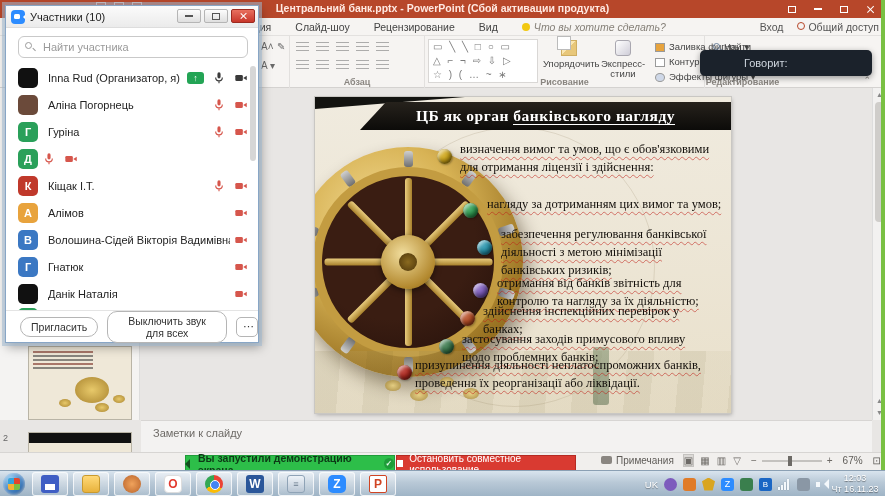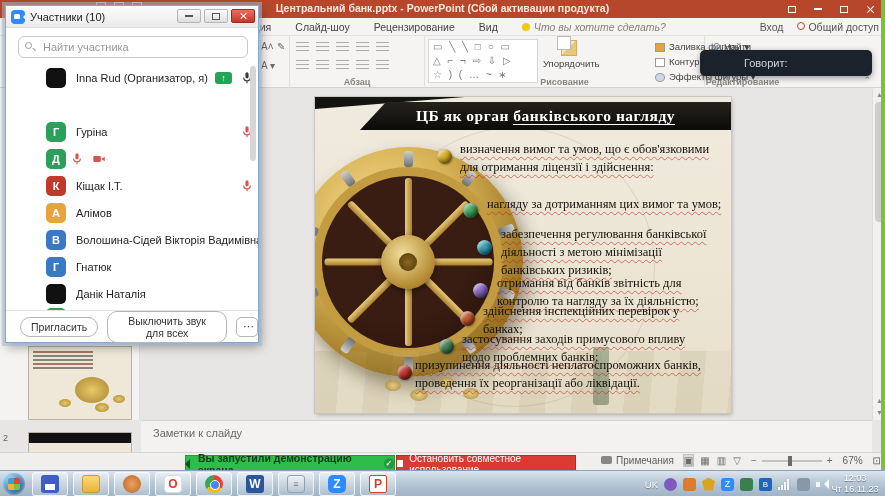--- a/index.html
+++ b/index.html
@@ -193,21 +193,21 @@
   .zbtn{width:24px;height:14px;border:1px solid #b5b5b5;border-radius:2px;background:linear-gradient(#fdfdfd,#dfdfdf);display:flex;align-items:center;justify-content:center;}
   .zbtn.close{background:linear-gradient(#e8705f,#c8362a);border-color:#9c2a20;}
   .zbtn .ic-min{background:#555;} .zbtn .ic-max{border-color:#555;}
   .zbtn.close .ic-x::before,.zbtn.close .ic-x::after{background:#fff;height:8px;}
   .zsearch{position:absolute;left:12px;top:30px;width:230px;height:22px;border:1px solid #c9c9c9;border-radius:6px;background:#fff;
      font-size:11px;color:#333;padding:0 6px 0 24px;outline:none;font-family:"Liberation Sans",sans-serif;}
   .zsearch::placeholder{color:#9a9a9a;}
   .srch-ic{position:absolute;left:19px;top:36px;width:7px;height:7px;border:1.4px solid #9a9a9a;border-radius:50%;}
   .srch-ic::after{content:"";position:absolute;left:6px;top:6px;width:4px;height:1.4px;background:#9a9a9a;transform:rotate(45deg);}
   .plist{position:absolute;left:0;top:58px;width:254px;height:250px;overflow:hidden;}
-  .prow{position:absolute;left:12px;width:230px;height:24px;display:flex;align-items:center;margin-left:28px;}
+  .prow{position:absolute;left:12px;width:230px;height:24px;display:flex;align-items:center;}
   .pav{width:20px;height:20px;border-radius:5px;color:#fff;font-size:11px;font-weight:bold;display:flex;align-items:center;justify-content:center;flex:none;}
   .pname{margin-left:10px;font-size:11px;color:#232323;white-space:nowrap;overflow:hidden;flex:1;}
   .pics{display:flex;gap:8px;align-items:center;flex:none;margin-left:4px;}
   .sharebadge{width:17px;height:12px;border-radius:3px;background:#23a455;color:#fff;font-size:9px;line-height:12px;text-align:center;}
   .pi{width:14px;height:14px;color:#3a3a3a;}
   .off{position:relative;color:#d6564c;}
   .off::after{content:"";position:absolute;left:-2px;top:6px;width:18px;height:1.6px;background:#d6564c;transform:rotate(-45deg);}
   .zw-footer{position:absolute;left:0;bottom:0;width:100%;height:32px;border-top:1px solid #e4e4e4;display:flex;align-items:center;gap:9px;padding-left:14px;background:#fff;}
   .zfbtn{border:1px solid #b5b5b5;border-radius:10px;background:#fff;font-size:10.5px;color:#333;padding:3px 10px;font-family:"Liberation Sans",sans-serif;}
   .zmore{width:22px;height:20px;border:1px solid #b5b5b5;border-radius:5px;background:#fff;font-size:11px;color:#333;}
@@ -297,20 +297,24 @@
     </div>
     <div class="rgroup g-draw">
       <div class="shapebox">
         <div class="shaperow1"></div>
         <div class="shaperow2"></div>
         <div class="shaperow3"></div>
       </div>
       <div class="bigbtn" style="left:118px">
         <div class="bicon ic-arrange"></div>
         <span>Упорядочить</span>
+      </div>
+      <div class="bigbtn" style="left:172px">
+        <div class="bicon ic-styles"></div>
+        <span>Экспресс-стили</span>
       </div>
       <div class="smallcol">
         <div><span class="sic fill"></span><span>Заливка фигуры</span> ▾</div>
         <div><span class="sic outline"></span><span>Контур фигуры</span> ▾</div>
         <div><span class="sic effects"></span><span>Эффекты фигуры</span> ▾</div>
       </div>
       <div class="glabel">Рисование</div>
     </div>
     <div class="rgroup g-edit">
       <div class="erow" style="top:5px"><span class="mag"></span><span>Найти</span></div>
@@ -528,20 +532,32 @@
         <span class="pics">
           <span class="sharebadge">↑</span>
           <svg class="pi">
               <use href="#i-mic"></use>
             </svg>
           <svg class="pi">
               <use href="#i-cam"></use>
             </svg>
         </span>
       </div>
+      <div class="prow" style="top:29px">
+        <span class="pav" style="background: rgb(107, 74, 58);"></span>
+          <span class="pname">Аліна Погорнець</span>
+        <span class="pics">
+            <svg class="pi off">
+              <use href="#i-mic"></use>
+            </svg>
+            <svg class="pi off">
+              <use href="#i-cam"></use>
+            </svg>
+          </span>
+      </div>
       <div class="prow" style="top:56px">
         <span class="pav" style="background: rgb(42, 160, 90);">Г</span>
           <span class="pname">Гуріна</span>
         <span class="pics">
             <svg class="pi off">
               <use href="#i-mic"></use>
             </svg>
             <svg class="pi off">
               <use href="#i-cam"></use>
             </svg>

